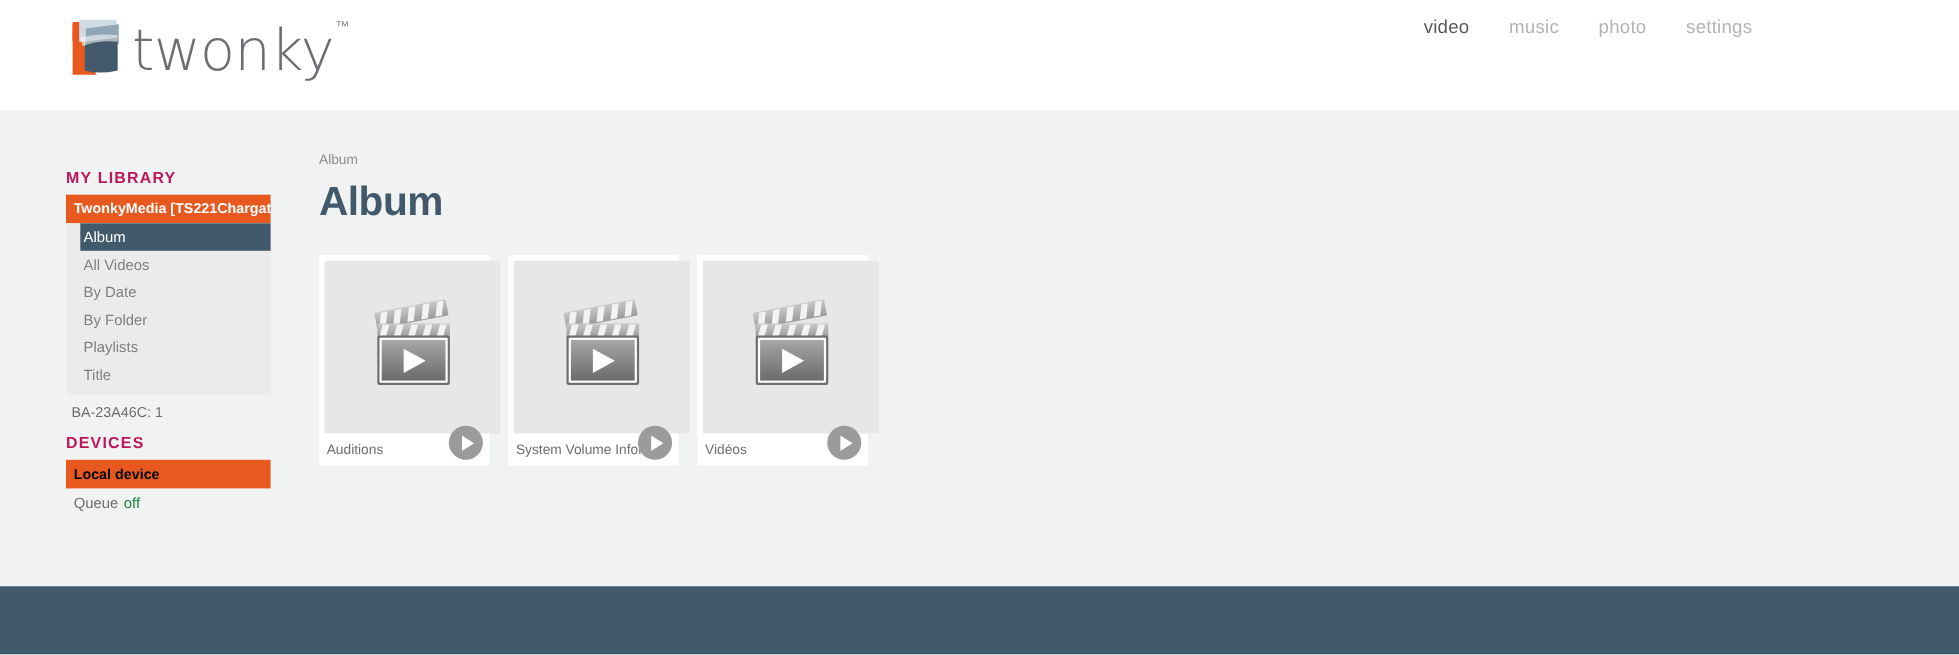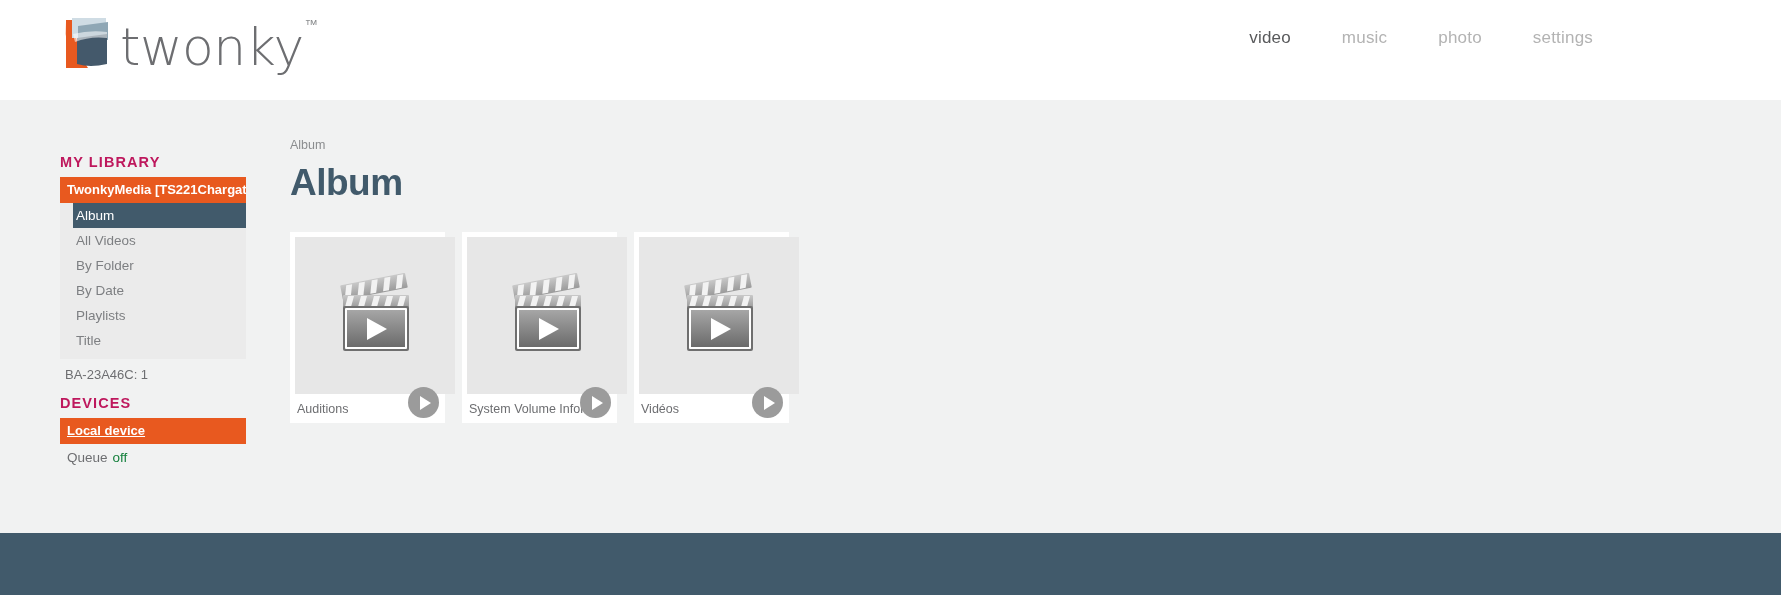--- a/index.html
+++ b/index.html
@@ -58,23 +58,23 @@
     vertical-align: super;
     position: relative;
     top: -18px;
     left: 1px;
   }
 
   
   .topnav {
     position: absolute;
     right: 170px;
-    top: 28px;
-    display: flex;
-    gap: 15px;
+    top: 15px;
+    display: flex;
+    gap: 0;
     align-items: center;
     text-align: right;
   }
   .topnav a {
     font-family: "Liberation Sans", sans-serif;
     font-size: 17px;
     color: #b3b3b3;
     text-decoration: none;
     padding: 0 18px;
     letter-spacing: 0.2px;
@@ -138,27 +138,26 @@
   }
   .devinfo {
     font-size: 13px;
     color: #6d6e71;
     padding: 8px 0 0 5px;
     font-family: Liberation Sans, sans-serif;
   }
   .devices-block { margin-top: 13px; }
   .device-item {
     background: #e8591f;
-    color: #ffffff;
+    color: #000000;
     font-size: 13px;
     font-weight: bold;
     padding: 5px 7px 6px 7px;
     width: 186px;
     font-family: "Liberation Sans", sans-serif;
-    text-decoration: underline;
   }
   .queue-row {
     font-size: 13.5px;
     color: #6d6e71;
     padding: 6px 0 0 7px;
     font-family: "Liberation Sans", sans-serif;
   }
   .queue-row .qval { color: #15803d; margin-left: 5px; }
 
   
@@ -280,22 +279,22 @@
 
     <aside class="sidebar">
 
       <div class="side-heading">MY LIBRARY</div>
 
       <div class="server-item">TwonkyMedia [TS221Chargathe]</div>
 
       <ul class="sublist">
         <li class="selected">Album</li>
         <li>All Videos</li>
+        <li>By Date</li>
         <li>By Folder</li>
-        <li>By Date</li>
         <li>Playlists</li>
         <li>Title</li>
       </ul>
 
       <div class="devinfo">BA-23A46C: 1</div>
 
       <div class="devices-block">
         <div class="side-heading">DEVICES</div>
         <div class="device-item">Local device</div>
         <div class="queue-row">

